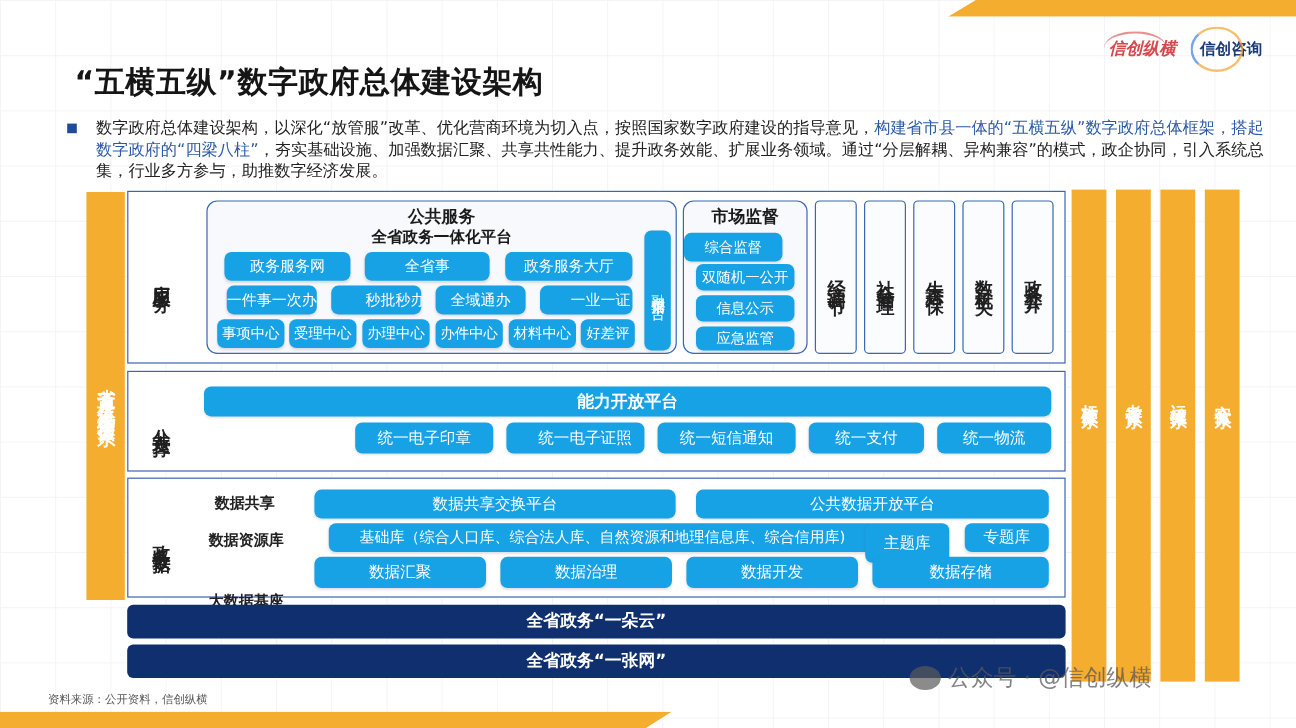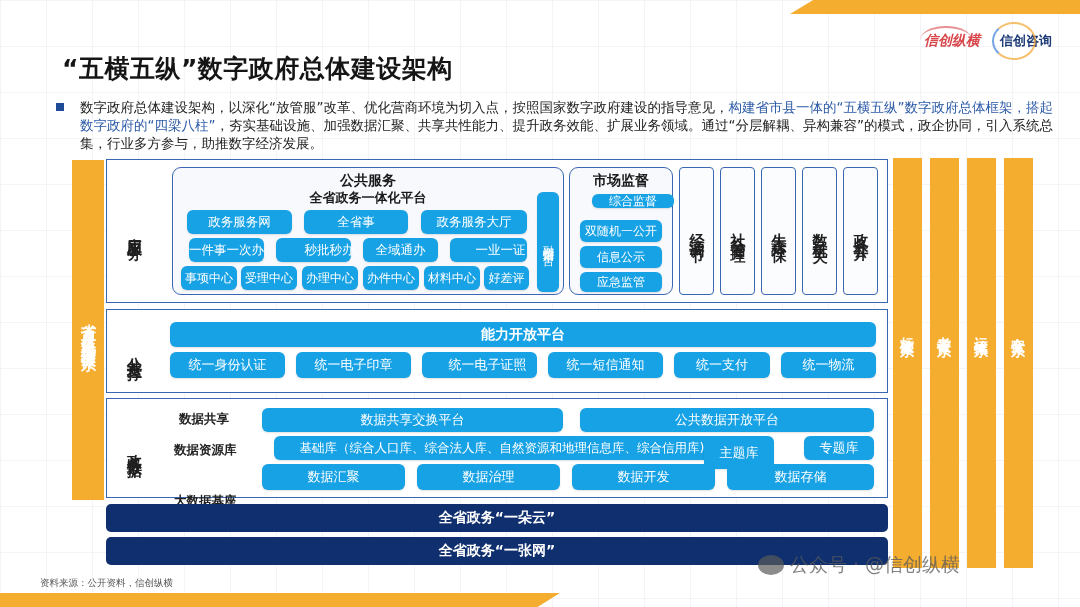--- a/index.html
+++ b/index.html
@@ -172,21 +172,21 @@
     <div class="pill" style="left:251px;top:98px;width:56px;height:24px;font-size:12px;">材料中心</div>
     <div class="pill" style="left:311px;top:98px;width:45px;height:24px;font-size:12px;">好差评</div>
 
     <div class="pill" style="left:364px;top:24px;width:22px;height:100px;font-size:11.5px;">
       <span style="writing-mode:vertical-rl;letter-spacing:2px;">融资信用平台</span>
     </div>
   </div>
 
   <div class="inner-box" style="left:462px;top:7px;width:104px;height:128px;">
     <div class="box-title" style="top:4px;font-size:14px;">市场监督</div>
-    <div class="pill" style="left:22px;top:26px;width:82px;height:14px;font-size:12px;">综合监督</div>
+    <div class="pill" style="left:0;top:26px;width:82px;height:24px;font-size:12px;">综合监督</div>
     <div class="pill" style="left:10px;top:52px;width:82px;height:22px;font-size:12px;">双随机一公开</div>
     <div class="pill" style="left:10px;top:78px;width:82px;height:22px;font-size:12px;">信息公示</div>
     <div class="pill" style="left:10px;top:104px;width:82px;height:20px;font-size:12px;">应急监管</div>
   </div>
 
   <div class="vcol" style="left:572px;top:7px;width:35px;height:128px;">
       <span>经济调节</span>
     </div>
   <div class="vcol" style="left:613px;top:7px;width:35px;height:128px;">
       <span>社会管理</span>
@@ -200,42 +200,41 @@
   <div class="vcol" style="left:736px;top:7px;width:35px;height:128px;">
       <span>政务公开</span>
     </div>
 </div>
 
 <div class="section" style="top:309px;height:84px;">
   <div class="sec-label">
       <span>公共支撑</span>
     </div>
   <div class="pill b" style="left:63px;top:12px;width:706px;height:25px;font-size:14px;">能力开放平台</div>
-  <div class="pill" style="left:63px;top:42px;width:115px;height:26px;font-size:13px;">统一身份认证</div>
   <div class="pill" style="left:189px;top:42px;width:115px;height:26px;font-size:13px;">统一电子印章</div>
   <div class="pill" style="left:315px;top:42px;width:115px;height:26px;font-size:13px;padding-left:16px;">统一电子证照</div>
   <div class="pill" style="left:441px;top:42px;width:115px;height:26px;font-size:13px;">统一短信通知</div>
   <div class="pill" style="left:567px;top:42px;width:96px;height:26px;font-size:13px;">统一支付</div>
   <div class="pill" style="left:674px;top:42px;width:95px;height:26px;font-size:13px;">统一物流</div>
 </div>
 
 <div class="section" style="top:398px;height:100px;">
   <div class="sec-label">
       <span>政务数据</span>
     </div>
 
   <div class="row-label" style="left:72px;top:12px;">数据共享</div>
   <div class="row-label" style="left:67px;top:43px;">数据资源库</div>
   <div class="row-label" style="left:67px;top:70px;margin-top:24px;">大数据基座</div>
 
   <div class="pill" style="left:155px;top:9px;width:301px;height:24px;font-size:13px;">数据共享交换平台</div>
   <div class="pill" style="left:473px;top:9px;width:294px;height:24px;font-size:13px;">公共数据开放平台</div>
 
   <div class="pill" style="left:167px;top:37px;width:456px;height:24px;font-size:12.5px;">基础库（综合人口库、综合法人库、自然资源和地理信息库、综合信用库)</div>
-  <div class="pill" style="left:597px;top:37px;width:70px;height:33px;font-size:13px;">主题库</div>
+  <div class="pill" style="left:614px;top:37px;width:70px;height:33px;font-size:13px;">主题库</div>
   <div class="pill" style="left:697px;top:37px;width:70px;height:24px;font-size:13px;">专题库</div>
 
   <div class="pill" style="left:155px;top:65px;width:143px;height:26px;font-size:13px;">数据汇聚</div>
   <div class="pill" style="left:310px;top:65px;width:143px;height:26px;font-size:13px;">数据治理</div>
   <div class="pill" style="left:465px;top:65px;width:143px;height:26px;font-size:13px;">数据开发</div>
   <div class="pill" style="left:620px;top:65px;width:147px;height:26px;font-size:13px;">数据存储</div>
 </div>
 
 <div class="navy-bar" style="top:504px;">全省政务“一朵云”</div>
 <div class="navy-bar" style="top:537px;">全省政务“一张网”</div>

